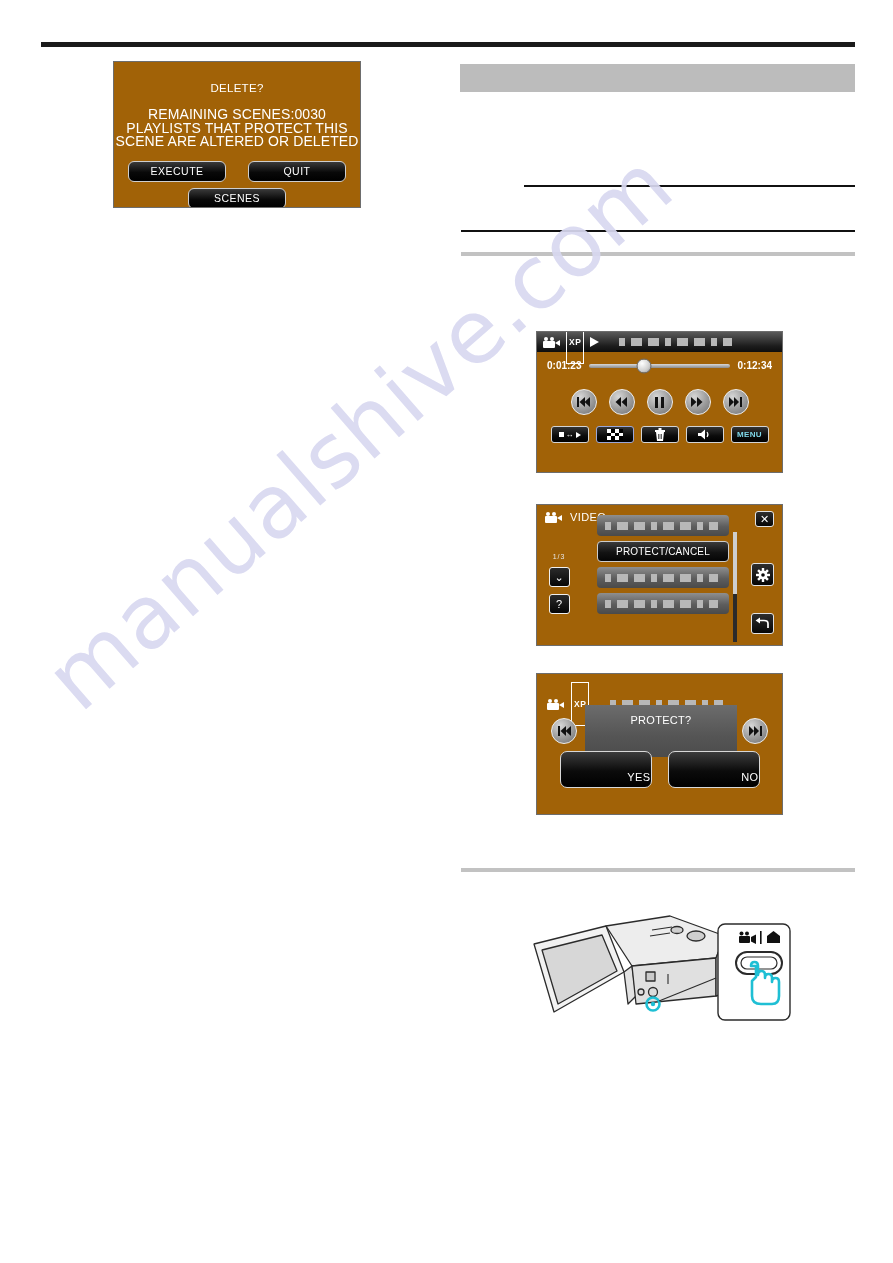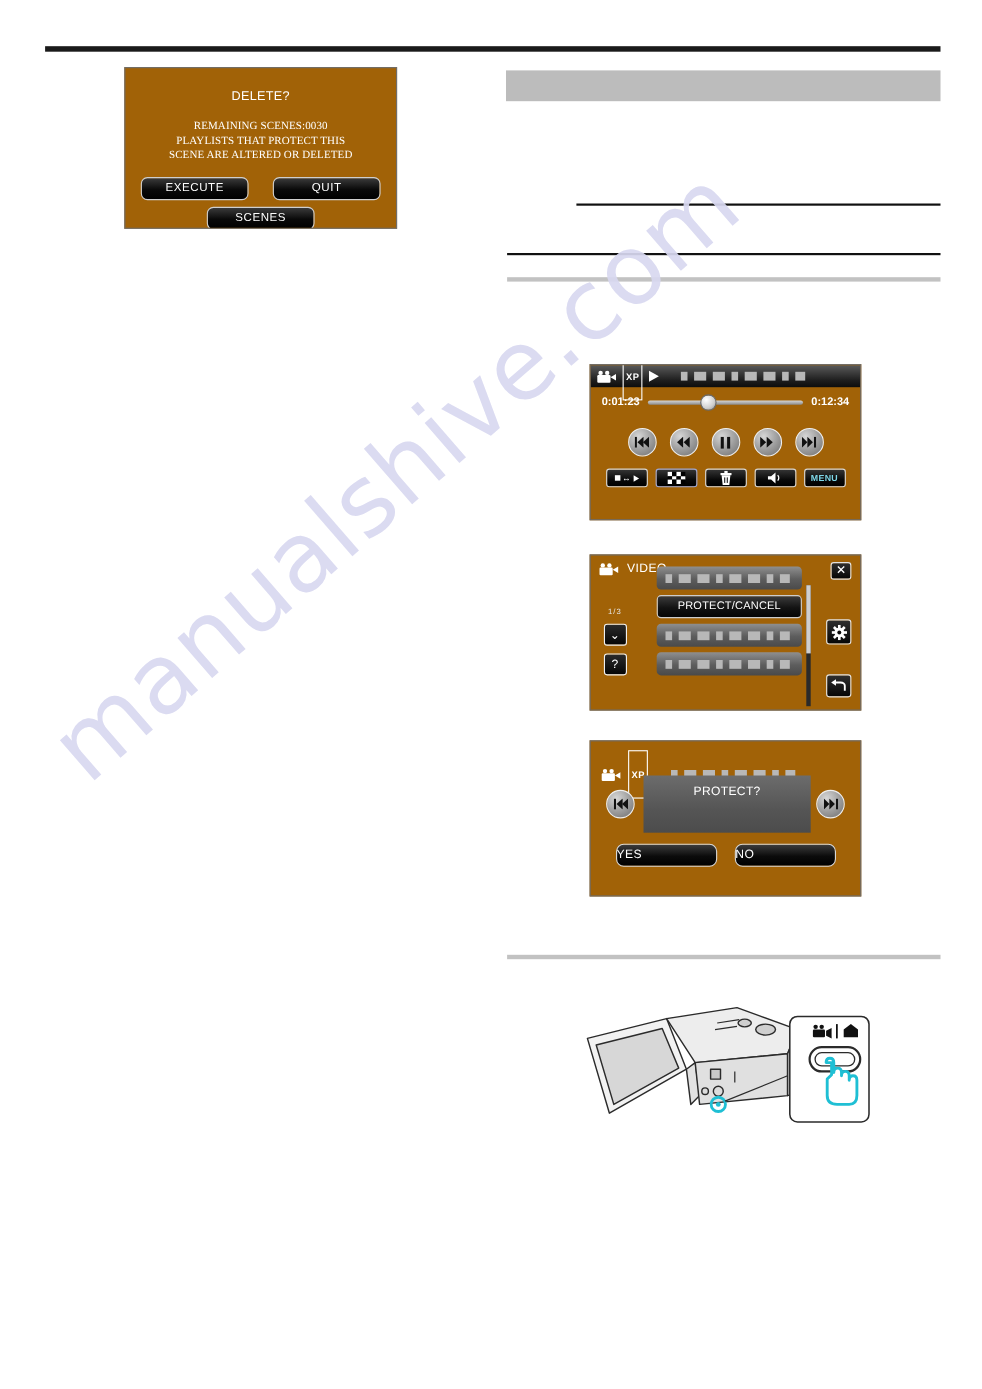--- a/index.html
+++ b/index.html
@@ -85,25 +85,24 @@
     height: 147px;
   }
   #delete-dialog .dlg-title {
     text-align: center;
     font-size: 11.5px;
     letter-spacing: .3px;
     margin-top: 20px;
   }
   #delete-dialog .dlg-body {
     text-align: center;
-    font-size: 10px;
+    font-size: 14px;
     line-height: 13.5px;
     margin-top: 14px;
     letter-spacing: .1px;
-    font-family: Liberation Serif, serif;
   }
   .btn-row {
     display: flex;
     justify-content: center;
     gap: 22px;
     margin-top: 12px;
   }
   .lcd-btn {
     background: linear-gradient(#3a3a3a, #090909 55%, #000);
     border: 1px solid #cfcfcf;
@@ -440,22 +439,22 @@
     justify-content: center;
     gap: 16px;
   }
   .pr-btn {
     width: 92px;
     border: 1px solid #d8d8d8;
     border-radius: 7px;
     background: linear-gradient(#3c3c3c, #0b0b0b 55%, #000);
     color: #fff;
     font-size: 11px;
-    text-align: left;
-    padding: 3px 0 4px;
+    text-align: right;
+    padding: 19px 0 4px;
     letter-spacing: .4px;
     box-sizing: border-box;
   }
 
   
   #camcorder-figure {
     position: absolute;
     left: 520px;
     top: 900px;
     width: 290px;

